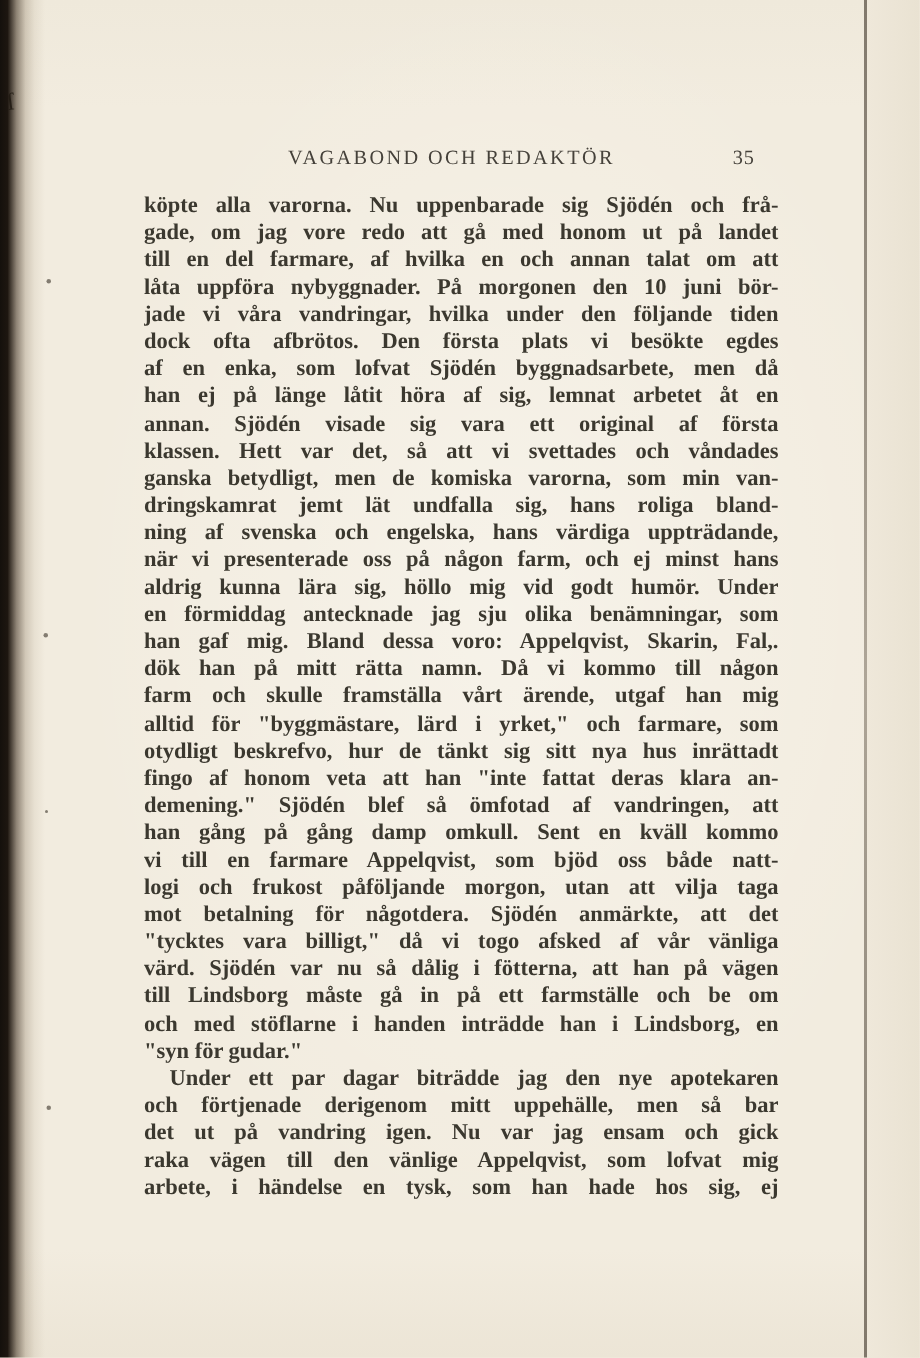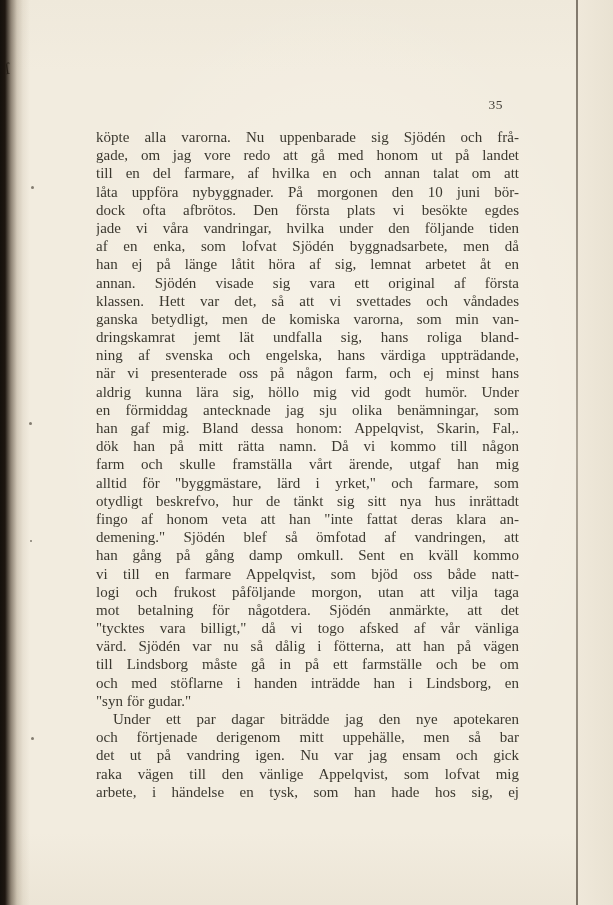--- a/index.html
+++ b/index.html
@@ -56,21 +56,21 @@
     position: absolute; left: 50%; transform: translateX(-53%);
   }
   .page-number {
     position: absolute; right: 16px; letter-spacing: 0.5px;
   }
   .body-text {
     margin-top: 13px;
     font-size: 15px; line-height: 18.2px;
     color: #3b382f;
   }
-  .para { margin: 0; }
+  .para { margin: 0; font-weight: bold; }
   .text-line {
     text-align: justify;
     text-align-last: justify;
     height: 18.2px; overflow: hidden;
   }
   .text-line.ragged { text-align-last: left; }
   .para.first-indent .text-line:first-child { text-indent: 17px; }
 </style>
 </head>
 <body>
@@ -81,41 +81,42 @@
   <div class="binding"></div>
 
   <div class="ink-mark">ſ</div>
   <div class="speck" style="left:31px; top:186px; width:3px; height:3px;"></div>
   <div class="speck" style="left:29px; top:422px; width:3px; height:3px;"></div>
   <div class="speck" style="left:30px; top:540px; width:2px; height:2px;"></div>
   <div class="speck" style="left:31px; top:737px; width:3px; height:3px;"></div>
 
   <div class="content">
     <div class="header-row">
+      <span class="running-title">VAGABOND OCH REDAKTÖR</span>
       <span class="page-number">35</span>
     </div>
     <div class="body-text">
       <div class="para">
           <div class="text-line">köpte alla varorna. Nu uppenbarade sig Sjödén och frå-</div>
           <div class="text-line">gade, om jag vore redo att gå med honom ut på landet</div>
           <div class="text-line">till en del farmare, af hvilka en och annan talat om att</div>
           <div class="text-line">låta uppföra nybyggnader. På morgonen den 10 juni bör-</div>
+          <div class="text-line">jade vi våra vandringar, hvilka under den följande tiden</div>
           <div class="text-line">dock ofta afbrötos. Den första plats vi besökte egdes</div>
-          <div class="text-line">jade vi våra vandringar, hvilka under den följande tiden</div>
           <div class="text-line">af en enka, som lofvat Sjödén byggnadsarbete, men då</div>
           <div class="text-line">han ej på länge låtit höra af sig, lemnat arbetet åt en</div>
           <div class="text-line">annan. Sjödén visade sig vara ett original af första</div>
           <div class="text-line">klassen. Hett var det, så att vi svettades och våndades</div>
           <div class="text-line">ganska betydligt, men de komiska varorna, som min van-</div>
           <div class="text-line">dringskamrat jemt lät undfalla sig, hans roliga bland-</div>
           <div class="text-line">ning af svenska och engelska, hans värdiga uppträdande,</div>
           <div class="text-line">när vi presenterade oss på någon farm, och ej minst hans</div>
           <div class="text-line">aldrig kunna lära sig, höllo mig vid godt humör. Under</div>
           <div class="text-line">en förmiddag antecknade jag sju olika benämningar, som</div>
-          <div class="text-line">han gaf mig. Bland dessa honom: Appelqvist, Skarin, Fal,.</div>
+          <div class="text-line">han gaf mig. Bland dessa voro: Appelqvist, Skarin, Fal,.</div>
           <div class="text-line">dök han på mitt rätta namn. Då vi kommo till någon</div>
           <div class="text-line">farm och skulle framställa vårt ärende, utgaf han mig</div>
           <div class="text-line">alltid för "byggmästare, lärd i yrket," och farmare, som</div>
           <div class="text-line">otydligt beskrefvo, hur de tänkt sig sitt nya hus inrättadt</div>
           <div class="text-line">fingo af honom veta att han "inte fattat deras klara an-</div>
           <div class="text-line">demening." Sjödén blef så ömfotad af vandringen, att</div>
           <div class="text-line">han gång på gång damp omkull. Sent en kväll kommo</div>
           <div class="text-line">vi till en farmare Appelqvist, som bjöd oss både natt-</div>
           <div class="text-line">logi och frukost påföljande morgon, utan att vilja taga</div>
           <div class="text-line">mot betalning för någotdera. Sjödén anmärkte, att det</div>

